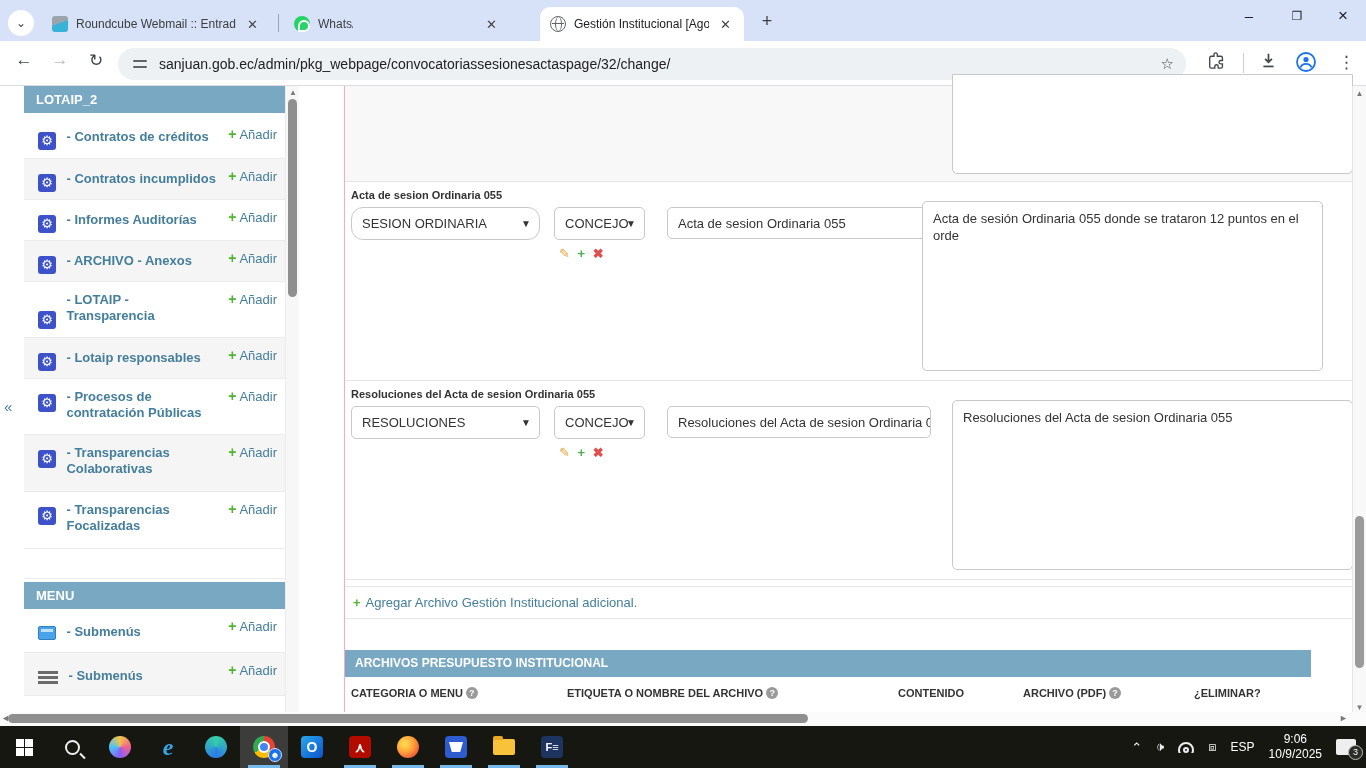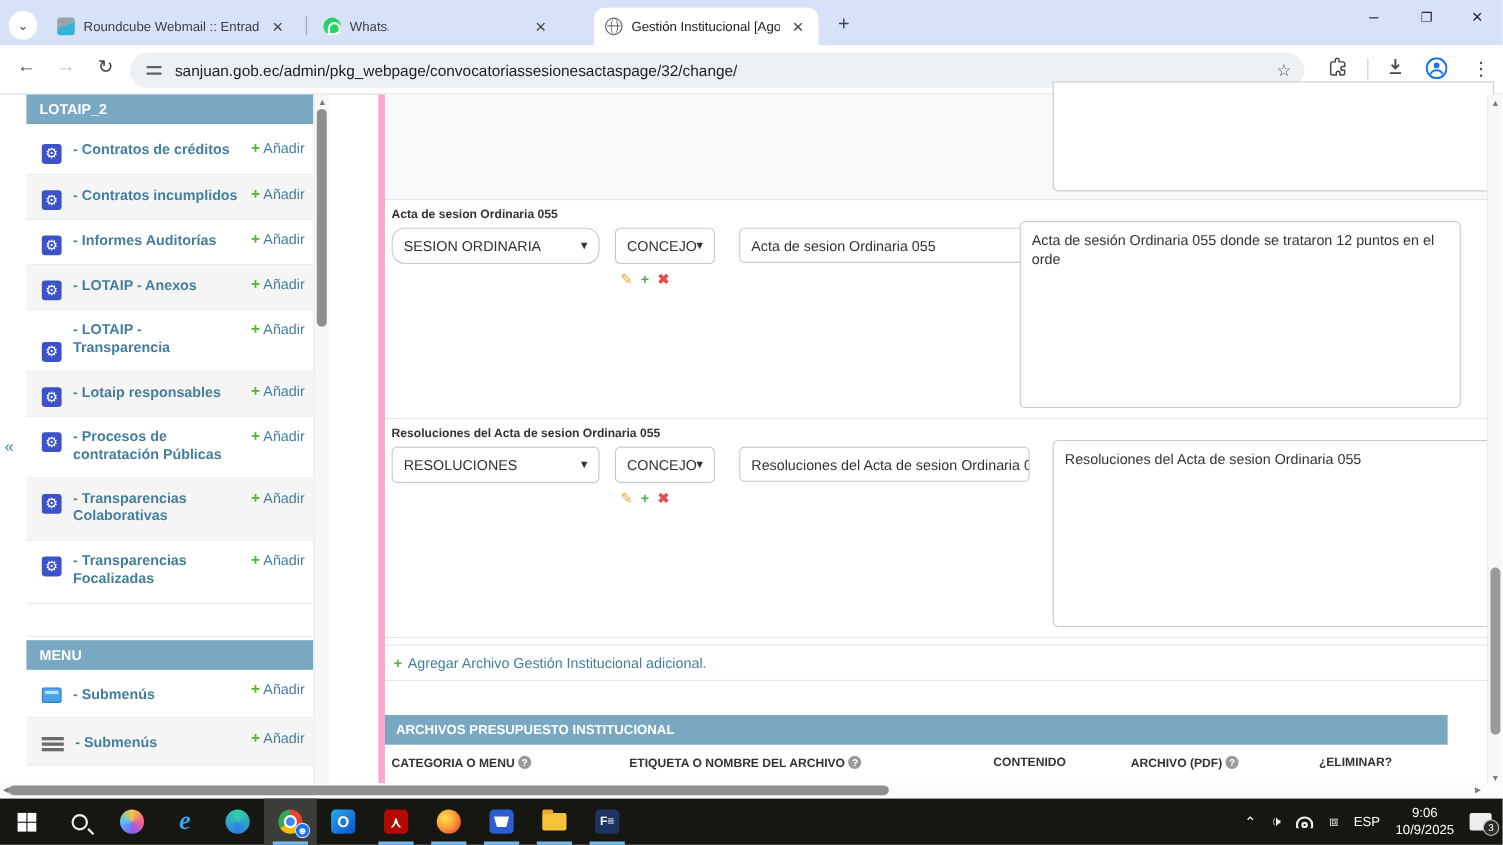--- a/index.html
+++ b/index.html
@@ -63,21 +63,21 @@
   .addlink .plus { color:#51b42e; font-weight:bold; margin-right:3px; font-size:14px; }
   .sb-spacer { height:30px; background:#fff; border-bottom:1px solid #ececec; }
   #sb-scroll { position:absolute; left:285px; top:86px; width:14px; height:629px; background:#f7f7f7;
     border-left:1px solid #ececec; }
   #sb-scroll .arr { position:absolute; left:0; width:14px; text-align:center; font-size:8px; color:#7a7a7a; }
   #sb-thumb { position:absolute; left:2px; top:13px; width:9px; height:198px; background:#8f8f8f; border-radius:5px; }
   #collapse { position:absolute; left:4px; top:398px; color:#447e9b; font-size:15px; }
 
   
   #main { position:absolute; left:344px; top:86px; width:1008px; height:629px; background:#fff;
-    border-left:6px solid #f9a8d4; }
+    border-left:1px solid #f9a8d4; }
   .mrow { position:absolute; left:0; width:1008px; border-bottom:1px solid #e4e4e4; }
   .inline-label { position:absolute; left:6px; font-size:11px; font-weight:bold; color:#333; }
   .sel { position:absolute; height:33px; border:1px solid #c9c9c9; border-radius:5px; background:#fff;
     font-size:13px; color:#333; display:flex; align-items:center; padding:0 10px; }
   .sel .chev { position:absolute; right:8px; font-size:10px; color:#333; }
   .txt-input { position:absolute; height:32px; border:1px solid #c9c9c9; border-radius:5px;
     font-size:13px; color:#333; padding:0 10px; display:flex; align-items:center;
     white-space:nowrap; overflow:hidden; }
   .txt-area { position:absolute; width:401px; height:170px; border:1px solid #c9c9c9; border-radius:5px;
     font-size:13px; color:#333; padding:8px 10px; overflow:hidden; line-height:17px; background:#fff; }
@@ -222,21 +222,21 @@
     <span class="sb-label">- Contratos incumplidos</span>
     <span class="addlink"><span class="plus">+</span><span>Añadir</span></span>
   </div>
   <div class="sb-row" style="height:41px;">
     <span class="sb-ico gear-sq">⚙</span>
     <span class="sb-label">- Informes Auditorías</span>
     <span class="addlink"><span class="plus">+</span><span>Añadir</span></span>
   </div>
   <div class="sb-row alt" style="height:41px;">
     <span class="sb-ico gear-sq">⚙</span>
-    <span class="sb-label">- LOTAIP - Anexos</span>
+    <span class="sb-label">- ARCHIVO - Anexos</span>
     <span class="addlink"><span class="plus">+</span><span>Añadir</span></span>
   </div>
   <div class="sb-row" style="height:56px;">
     <span class="sb-ico gear-sq">⚙</span>
     <span class="sb-label" style="display:inline-block; width:150px;">- LOTAIP - Transparencia</span>
     <span class="addlink"><span class="plus">+</span><span>Añadir</span></span>
   </div>
   <div class="sb-row alt" style="height:41px;">
     <span class="sb-ico gear-sq">⚙</span>
     <span class="sb-label">- Lotaip responsables</span>

